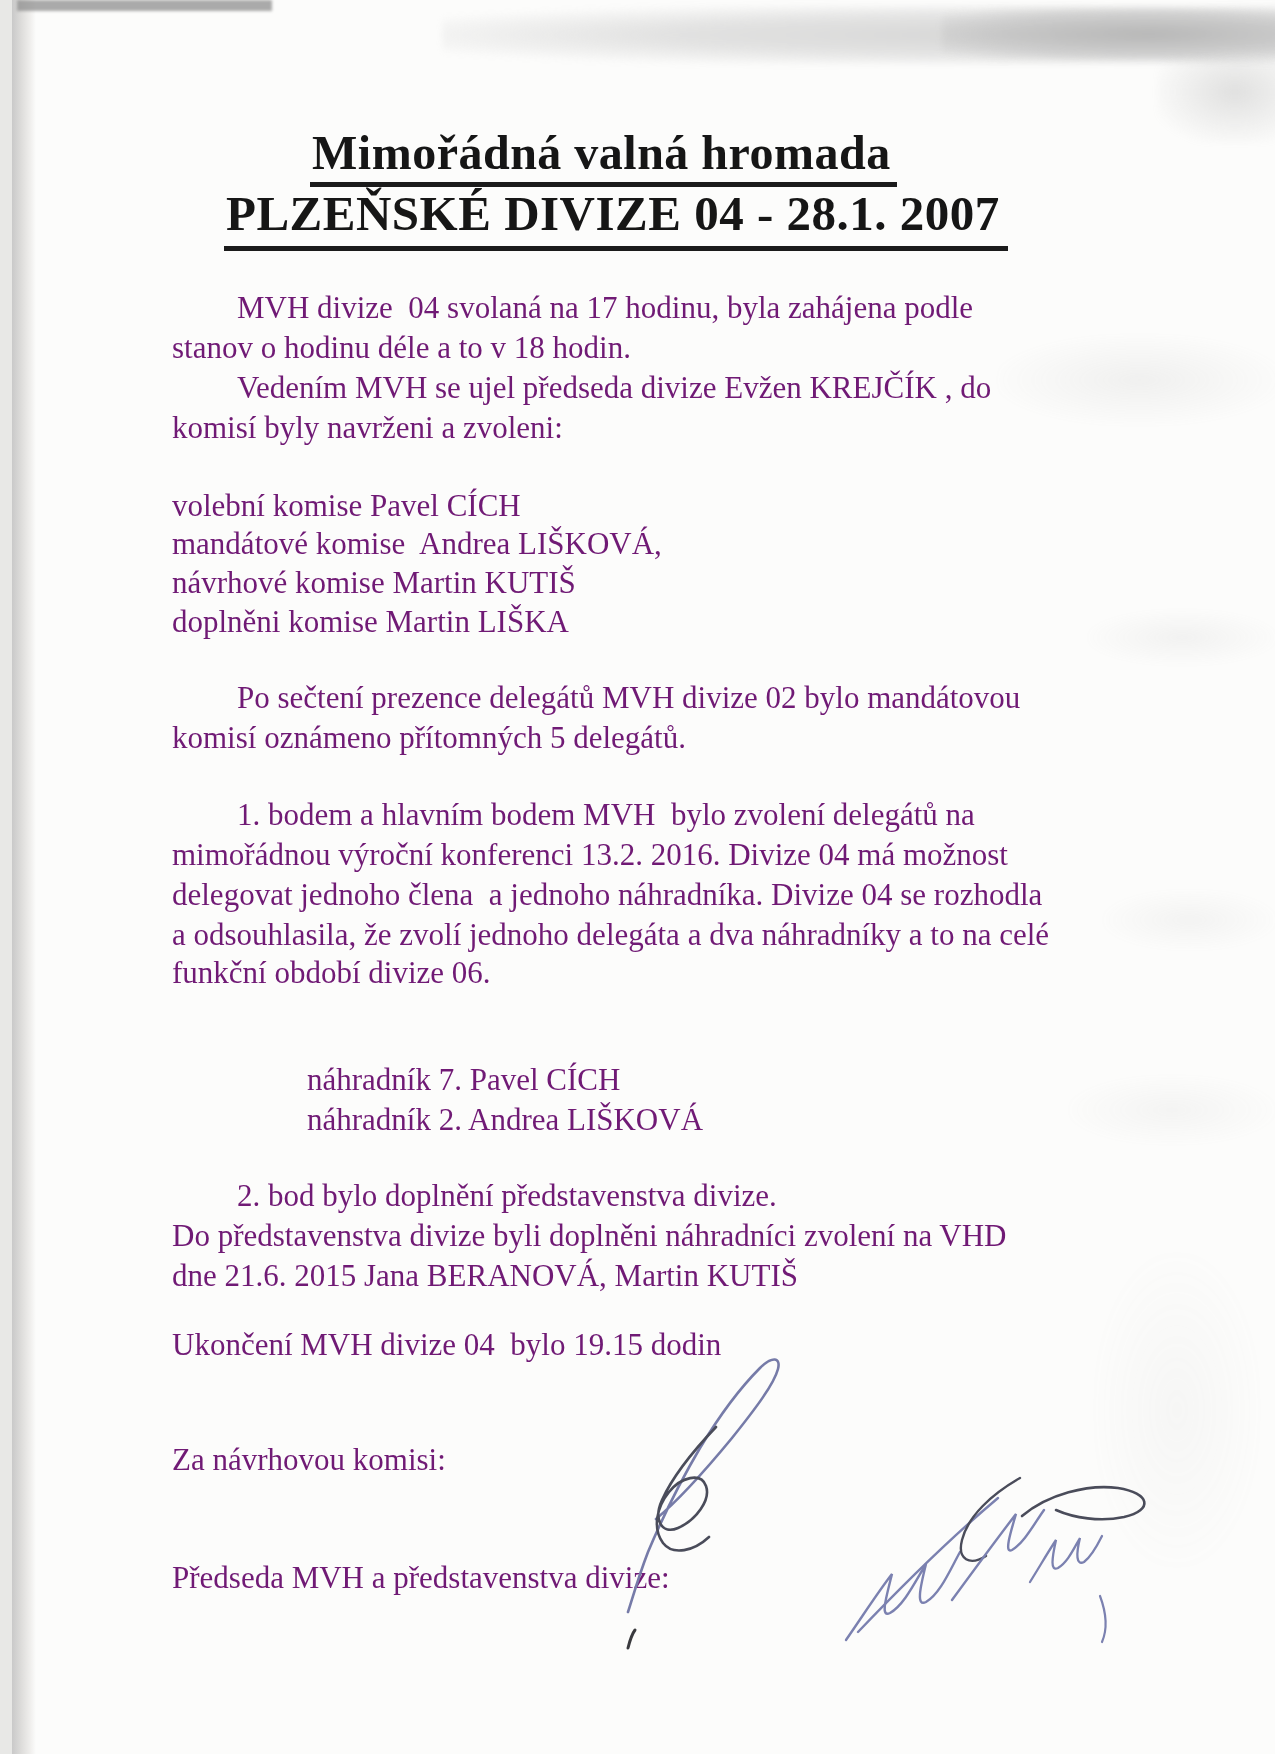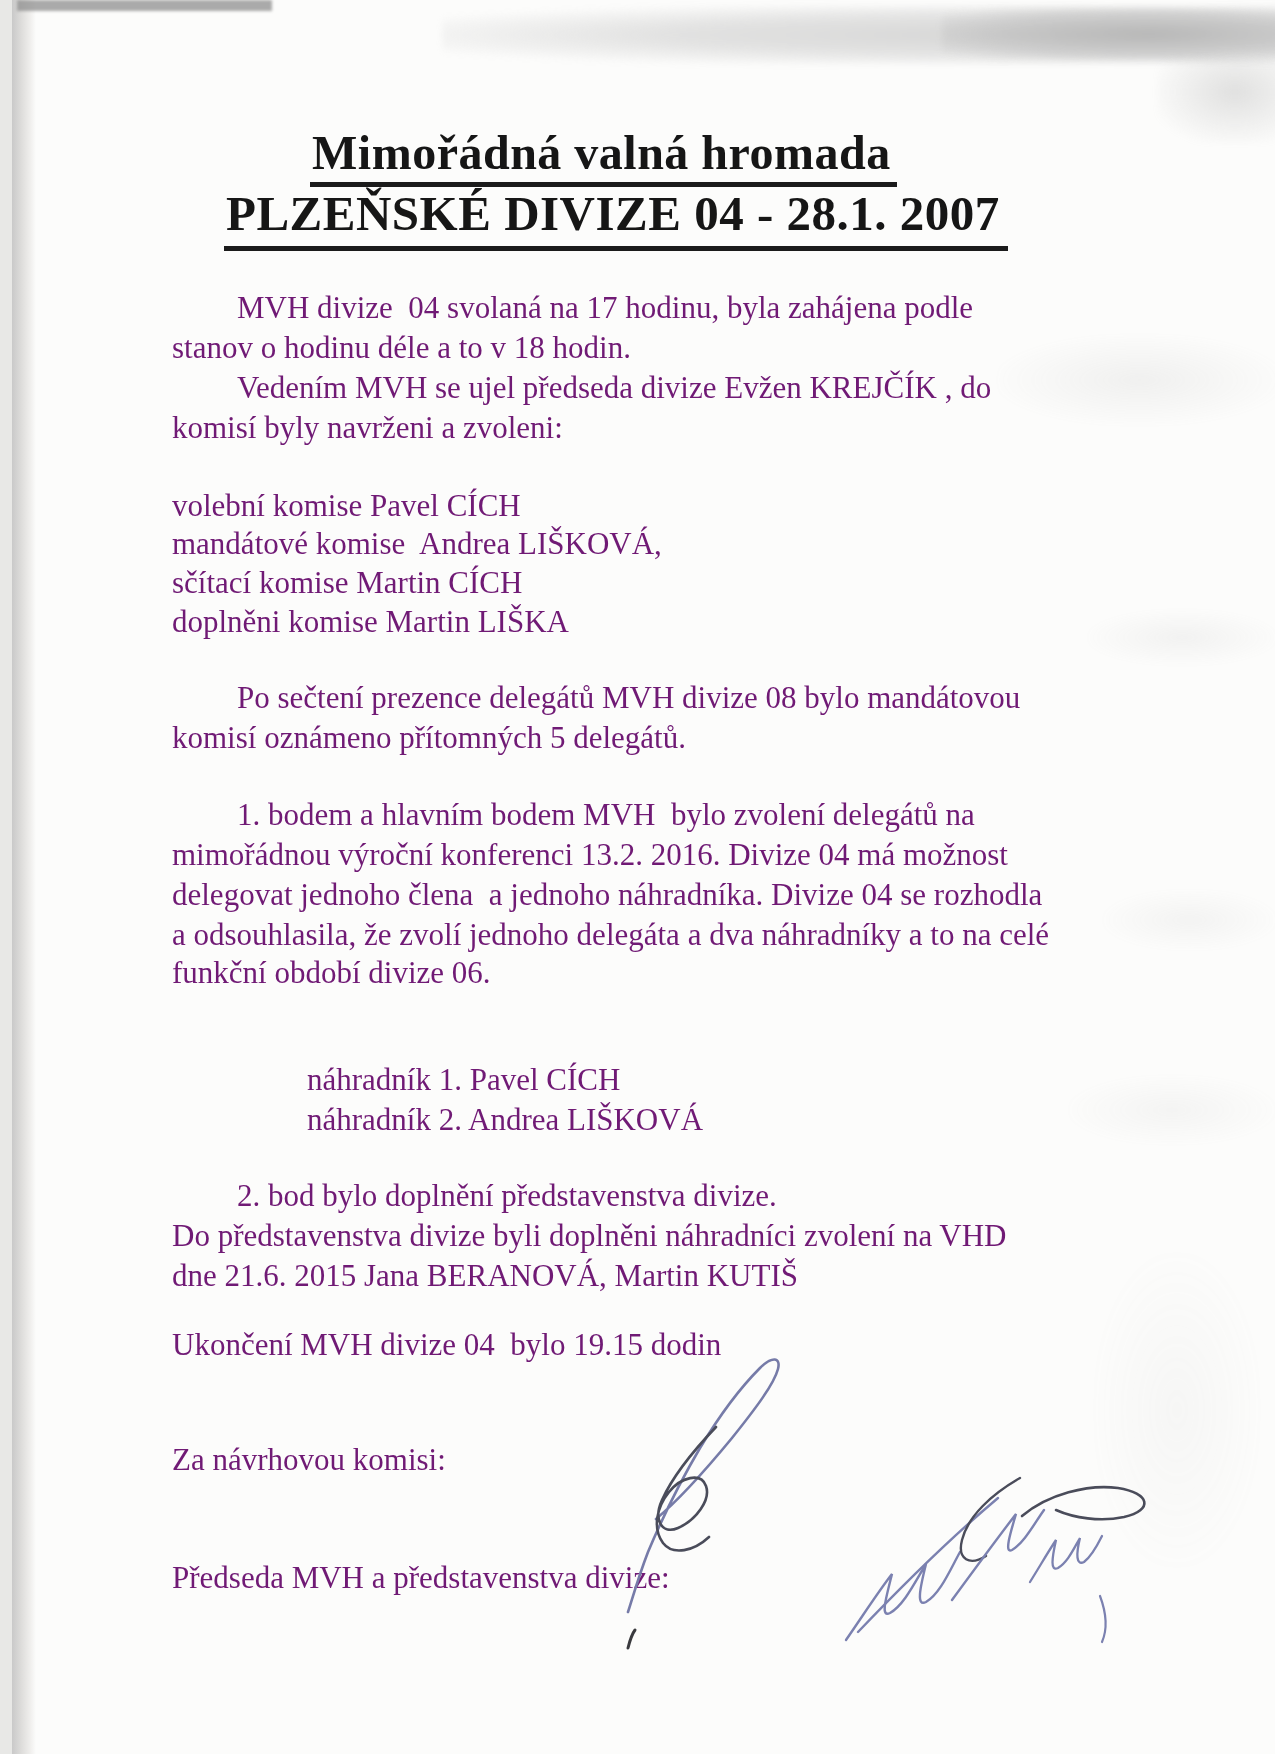--- a/index.html
+++ b/index.html
@@ -79,33 +79,33 @@
   <div class="title-line t1">Mimořádná valná hromada</div>
   <div class="title-line t2">PLZEŇSKÉ DIVIZE 04 - 28.1. 2007</div>
 
   <div class="line ind" style="top:288px">MVH divize  04 svolaná na 17 hodinu, byla zahájena podle</div>
   <div class="line" style="top:328px">stanov o hodinu déle a to v 18 hodin.</div>
   <div class="line ind" style="top:368px">Vedením MVH se ujel předseda divize Evžen KREJČÍK , do</div>
   <div class="line" style="top:408px">komisí byly navrženi a zvoleni:</div>
 
   <div class="line" style="top:486px">volební komise Pavel CÍCH</div>
   <div class="line" style="top:524px">mandátové komise  Andrea LIŠKOVÁ,</div>
-  <div class="line" style="top:563px">sčítací komise Martin CÍCH</div>
+  <div class="line" style="top:563px">návrhové komise Martin KUTIŠ</div>
   <div class="line" style="top:602px">doplněni komise Martin LIŠKA</div>
 
-  <div class="line ind" style="top:678px">Po sečtení prezence delegátů MVH divize 08 bylo mandátovou</div>
+  <div class="line ind" style="top:678px">Po sečtení prezence delegátů MVH divize 02 bylo mandátovou</div>
   <div class="line" style="top:718px">komisí oznámeno přítomných 5 delegátů.</div>
 
   <div class="line ind" style="top:795px">1. bodem a hlavním bodem MVH  bylo zvolení delegátů na</div>
   <div class="line" style="top:835px">mimořádnou výroční konferenci 13.2. 2016. Divize 04 má možnost</div>
   <div class="line" style="top:875px">delegovat jednoho člena  a jednoho náhradníka. Divize 04 se rozhodla</div>
   <div class="line" style="top:915px">a odsouhlasila, že zvolí jednoho delegáta a dva náhradníky a to na celé</div>
   <div class="line" style="top:953px">funkční období divize 06.</div>
 
-  <div class="line sub" style="top:1060px">náhradník 1. Pavel CÍCH</div>
+  <div class="line sub" style="top:1060px">náhradník 7. Pavel CÍCH</div>
   <div class="line sub" style="top:1100px">náhradník 2. Andrea LIŠKOVÁ</div>
 
   <div class="line ind" style="top:1176px">2. bod bylo doplnění představenstva divize.</div>
   <div class="line" style="top:1216px">Do představenstva divize byli doplněni náhradníci zvolení na VHD</div>
   <div class="line" style="top:1256px">dne 21.6. 2015 Jana BERANOVÁ, Martin KUTIŠ</div>
 
   <div class="line" style="top:1325px">Ukončení MVH divize 04  bylo 19.15 dodin</div>
 
   <div class="line" style="top:1440px">Za návrhovou komisi:</div>
   <div class="line" style="top:1558px">Předseda MVH a představenstva divize:</div>

